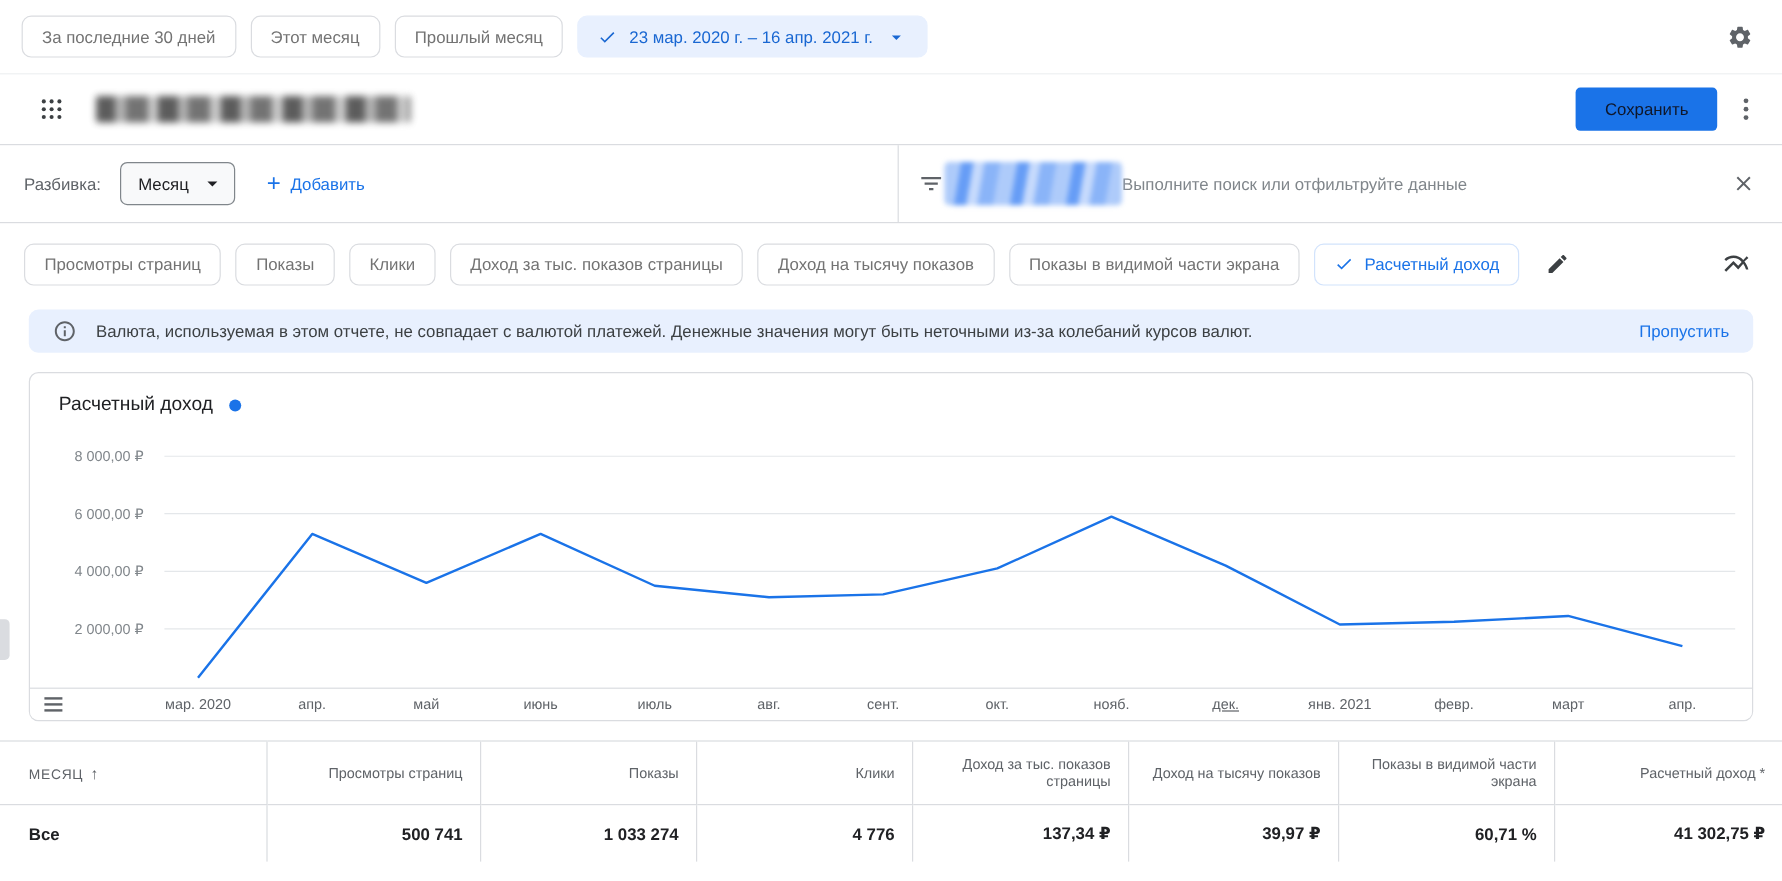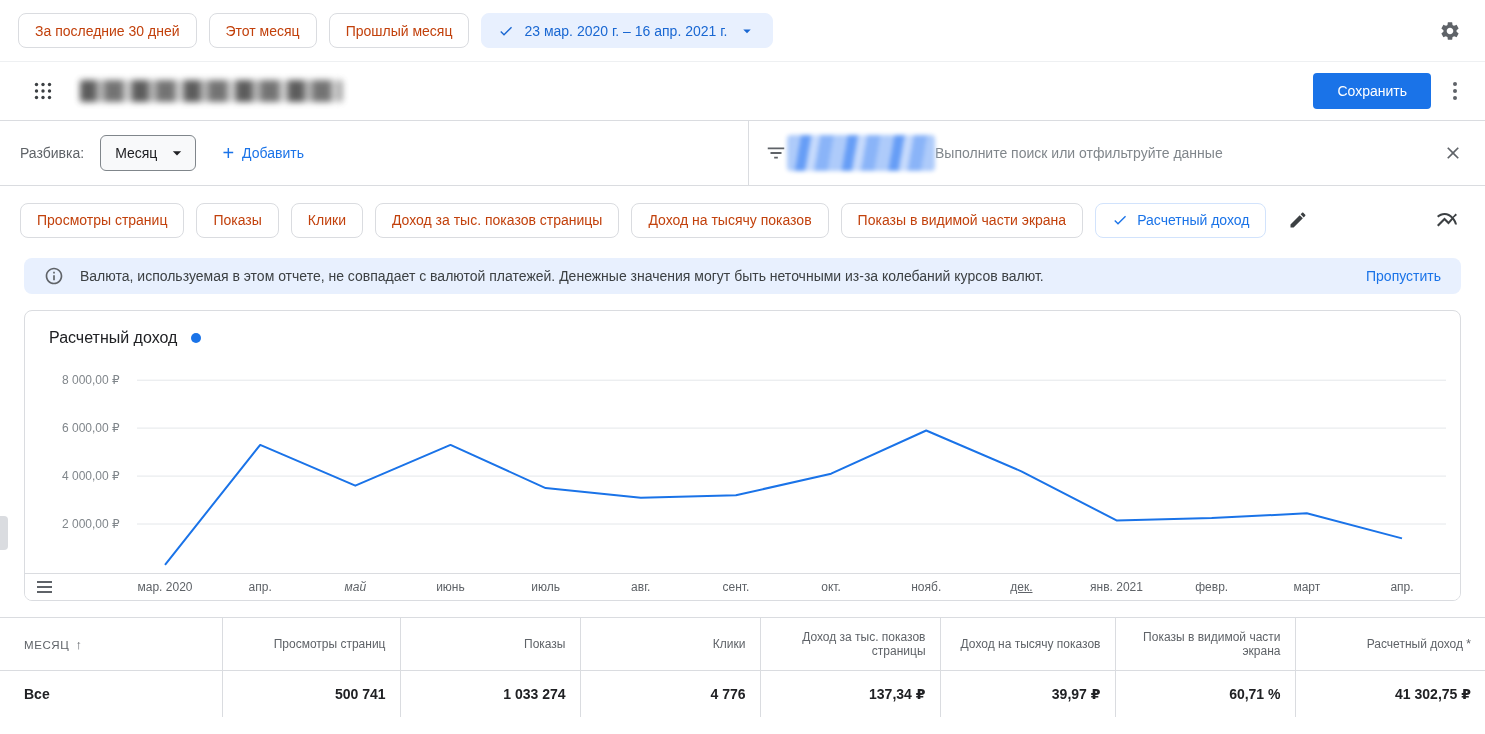--- a/index.html
+++ b/index.html
@@ -10,36 +10,36 @@
     position: relative;
   }
   button { font-family: inherit; cursor: pointer; background: none; border: none; }
 
   
   .topbar { display: flex; align-items: center; gap: 12px; height: 62px; padding: 0 18px; border-bottom: 1px solid #eef0f2; }
   .chip-row { display: flex; gap: 12px; }
   .chip {
     display: inline-flex; align-items: center; gap: 8px; height: 35px; padding: 0 16px;
     border: 1px solid #dadce0; border-radius: 8px; background: #fff;
-    font-size: 14px; color: #c2410c; white-space: nowrap;
+    font-size: 14px; color: #737373; white-space: nowrap;
   }
   .date-chip { background: #e8f0fe; border: 1px solid #e8f0fe; color: #1967d2; gap: 10px; }
   .date-chip svg { flex: 0 0 auto; }
   .icon-btn { display: inline-flex; align-items: center; justify-content: center; padding: 6px; border-radius: 50%; }
   .gear-btn { margin-left: auto; }
 
   
   .app-header { display: flex; align-items: center; height: 58px; padding: 0 22px 0 28px; }
   .blur-title {
     width: 262px; height: 22px; margin-left: 22px; border-radius: 2px;
     background: repeating-linear-gradient(90deg,#2f2f2f 0 16px,#9e9e9e 16px 25px,#4d4d4d 25px 43px,#bdbdbd 43px 52px);
     filter: blur(3px); opacity: .78;
   }
   .save-btn {
-    margin-left: auto; height: 36px; padding: 0 24px; background: #1a73e8; color: #ffffff;
+    margin-left: auto; height: 36px; padding: 0 24px; background: #1a73e8; color: #0f172a;
     border-radius: 4px; font-size: 14px; font-weight: 500;
   }
   .kebab { display: flex; flex-direction: column; gap: 3px; }
   .kebab i { width: 4px; height: 4px; border-radius: 50%; background: #5f6368; }
   .kebab-btn { margin-left: 16px; }
 
   
   .controls { display: flex; height: 66px; border-top: 1px solid #dadce0; border-bottom: 1px solid #dadce0; }
   .controls-left { flex: 0 0 748px; display: flex; align-items: center; gap: 16px; padding: 0 20px; }
   .controls-right { flex: 1; display: flex; align-items: center; border-left: 1px solid #dadce0; padding: 0 16px; }
@@ -223,21 +223,21 @@
         <polyline points="140.0,213.8 235.2,93.9 330.3,134.7 425.5,93.9 520.6,137.1 615.8,146.7 710.9,144.3 806.1,122.7 901.2,79.5 996.4,120.3 1091.5,169.4 1186.7,167.1 1281.8,162.3 1377.0,187.4" fill="none" stroke="#1a73e8" stroke-width="2" stroke-linejoin="round"></polyline>
       </svg>
     <div class="month-strip" id="month-strip">
       <span class="strip-menu">
           <i></i>
           <i></i>
           <i></i>
         </span>
     <span class="xlab" style="left: 9.7561%;">мар. 2020</span>
         <span class="xlab" style="left: 16.387%;">апр.</span>
-        <span class="xlab" style="left: 23.018%; font-style: italic;">май</span>
+        <span class="xlab" style="left: 23.018%;">май</span>
         <span class="xlab" style="left: 29.6489%;">июнь</span>
         <span class="xlab" style="left: 36.2798%;">июль</span>
         <span class="xlab" style="left: 42.9107%;">авг.</span>
         <span class="xlab" style="left: 49.5417%;">сент.</span>
         <span class="xlab" style="left: 56.1726%;">окт.</span>
         <span class="xlab" style="left: 62.8035%; text-align: right;">нояб.</span>
         <span class="xlab" style="left: 69.4345%; text-decoration: underline;">дек.</span>
         <span class="xlab" style="left: 76.0654%;">янв. 2021</span>
         <span class="xlab" style="left: 82.6963%;">февр.</span>
         <span class="xlab" style="left: 89.3273%;">март</span>

